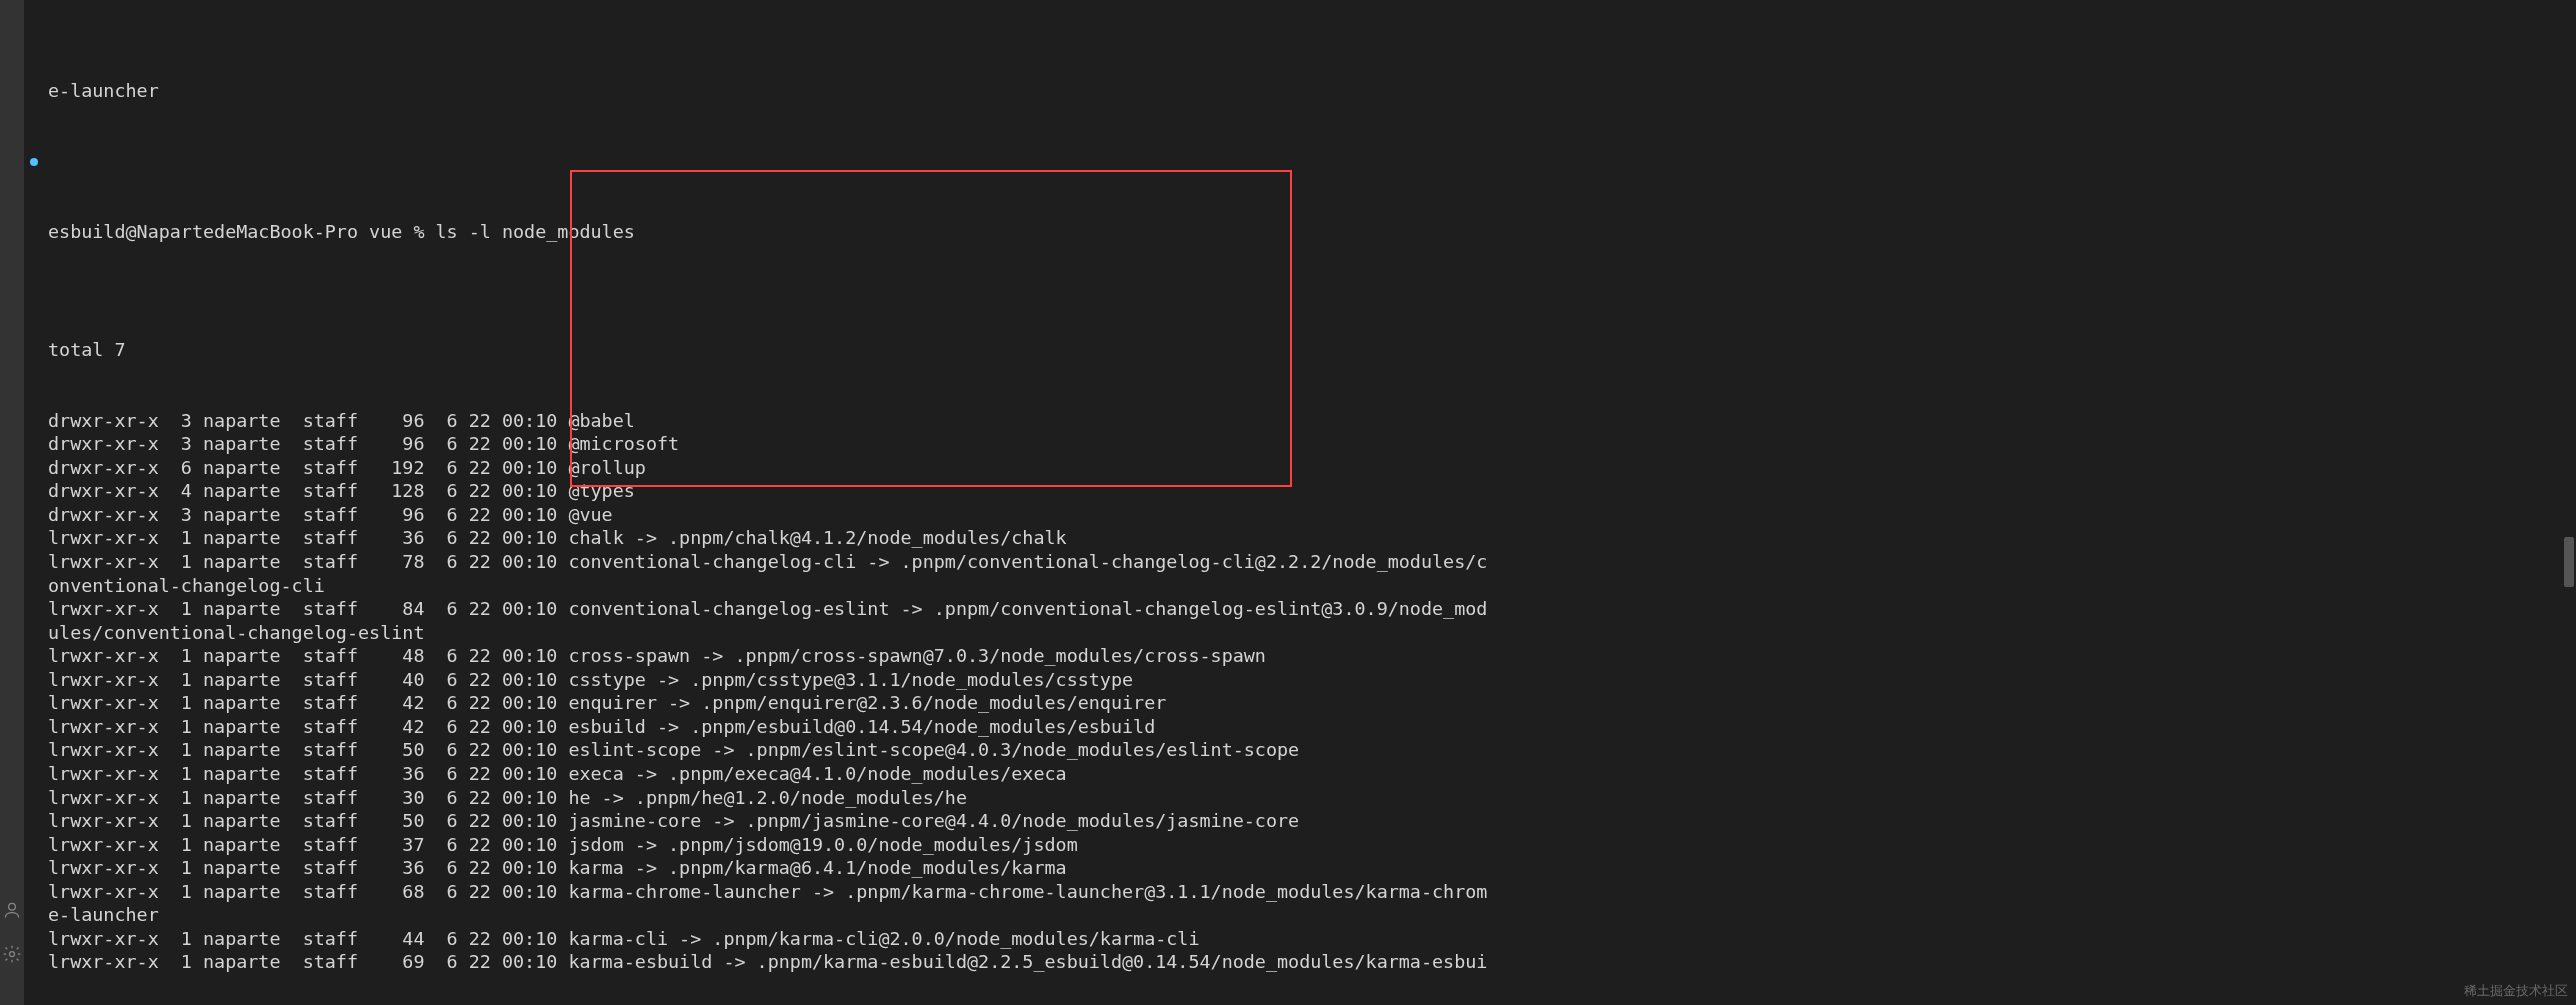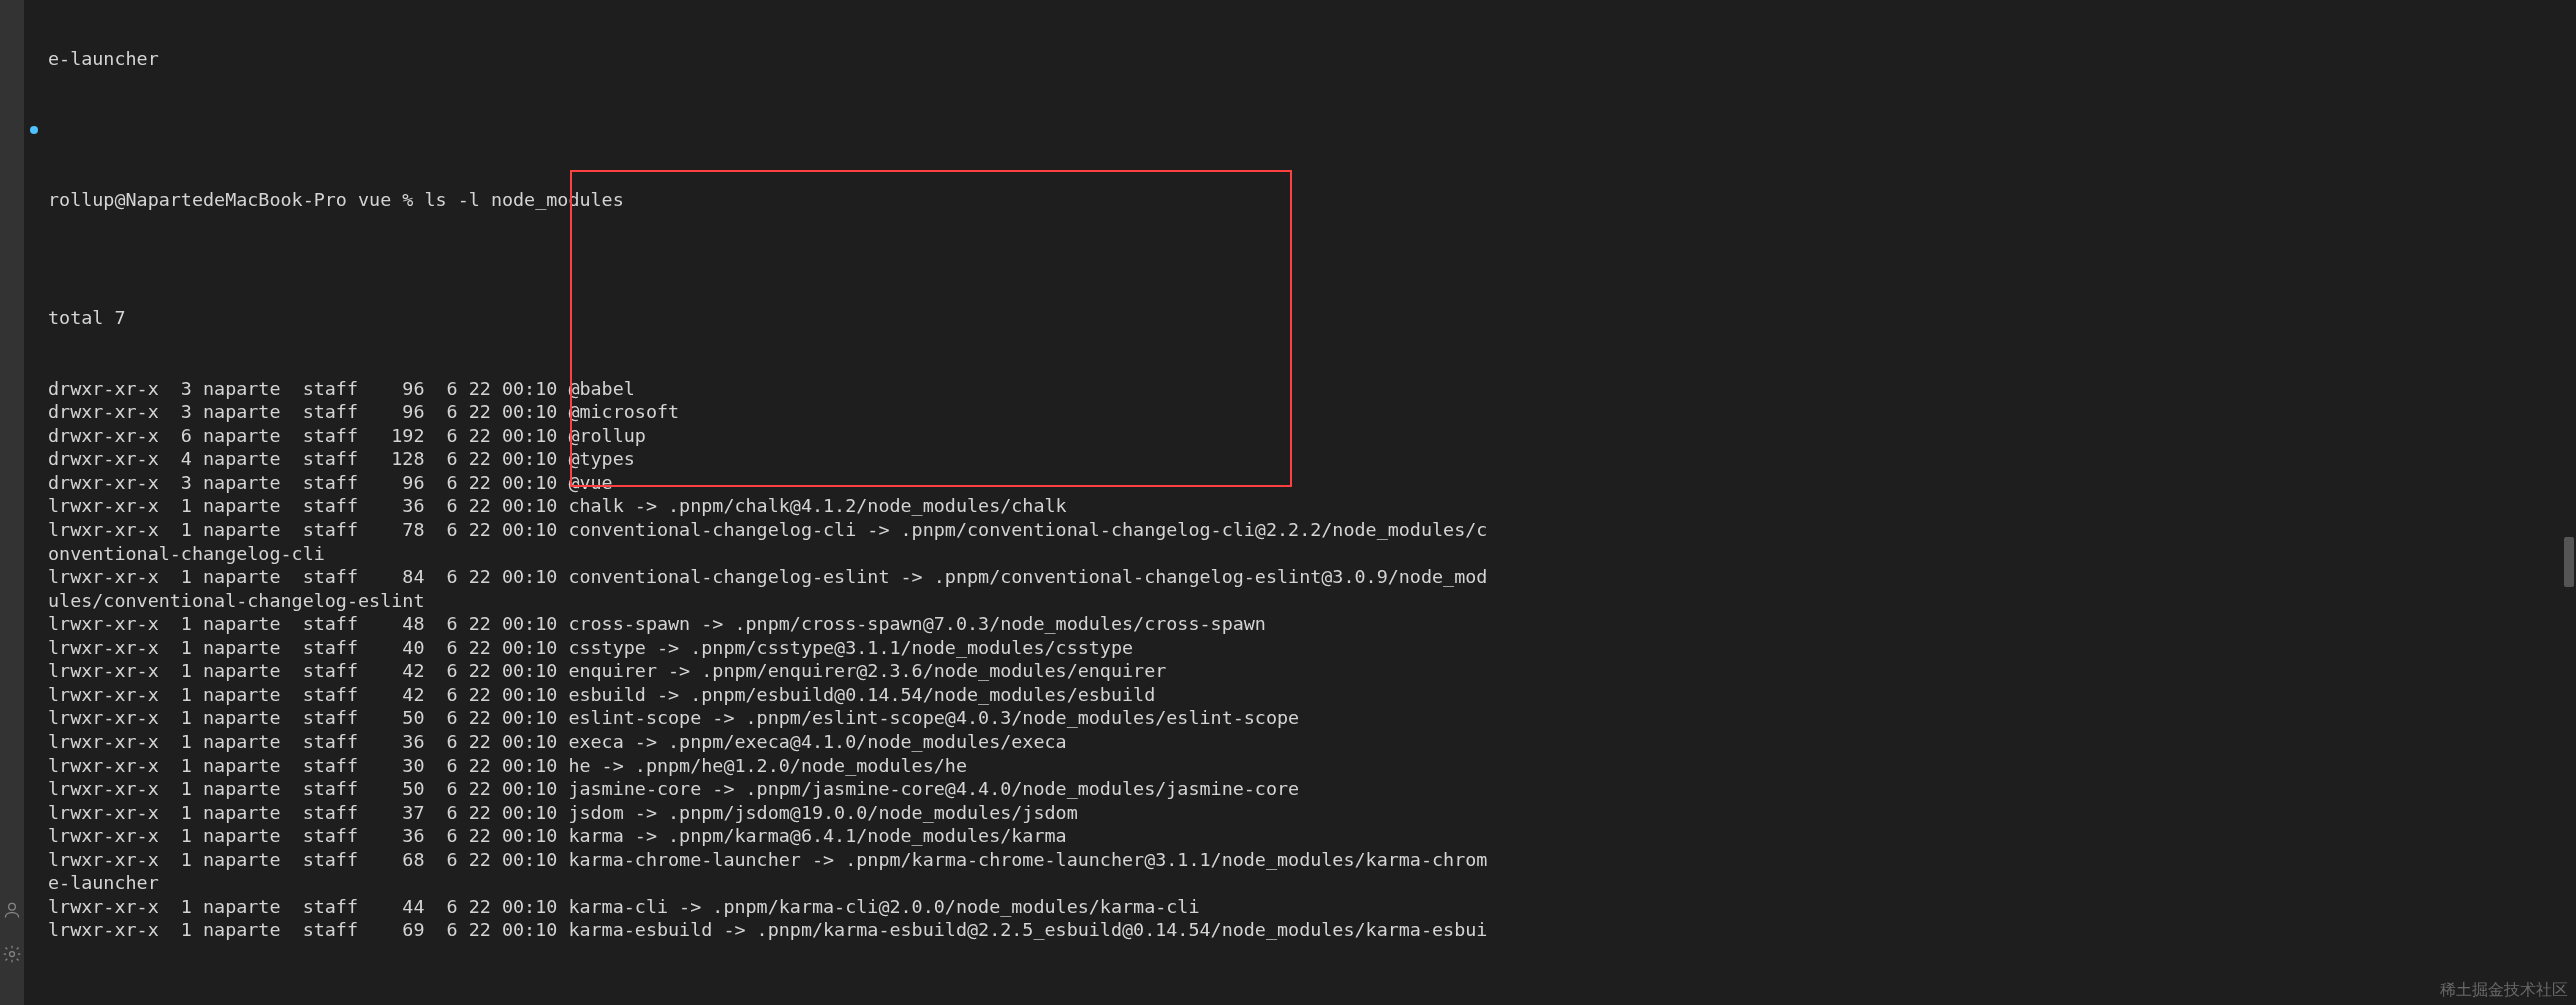--- a/index.html
+++ b/index.html
@@ -11,20 +11,21 @@
     line-height: 1.28;
     overflow: hidden;
     width: 2576px;
     height: 1006px;
     position: relative;
   }
   .terminal-area {
     padding: 0 4px 0 48px;
     white-space: pre;
     position: relative;
+    margin-top: 32px;
   }
   .line { white-space: pre; }
   .dot {
     position: absolute;
     left: 30px;
     width: 8px;
     height: 8px;
     border-radius: 50%;
     background: #4fc1ff;
   }
@@ -52,21 +53,21 @@
   }
   .highlight-box {
     position: absolute;
     border: 2px solid #ff4040;
     pointer-events: none;
   }
   .watermark {
     position: absolute;
     right: 8px;
     bottom: 6px;
-    font-size: 16px;
+    font-size: 13px;
     color: #888;
     opacity: 0.7;
     font-family: sans-serif;
   }
   .scrollbar {
     position: absolute;
     right: 2px;
     top: 0;
     width: 12px;
     height: 100%;
@@ -94,21 +95,21 @@
       <circle cx="12" cy="12" r="3"></circle>
         <path d="M12 2v3M12 19v3M4.2 4.2l2.1 2.1M17.7 17.7l2.1 2.1M2 12h3M19 12h3M4.2 19.8l2.1-2.1M17.7 6.3l2.1-2.1"></path>
     </svg>
   </div>
 </div>
 
 <div class="terminal-area">
   <div class="line">e-launcher</div>
   <div style="position:relative">
     <span class="dot" style="top:8px;left:-18px"></span>
-    <div class="line">rollup@NapartedeMacBook-Pro vue % ls -l node_modules</div>
+    <div class="line">esbuild@NapartedeMacBook-Pro vue % ls -l node_modules</div>
   </div>
   <div class="line">total 7</div>
   <div id="rows-container"><div class="line">drwxr-xr-x  3 naparte  staff    96  6 22 00:10 @babel</div><div class="line">drwxr-xr-x  3 naparte  staff    96  6 22 00:10 @microsoft</div><div class="line">drwxr-xr-x  6 naparte  staff   192  6 22 00:10 @rollup</div><div class="line">drwxr-xr-x  4 naparte  staff   128  6 22 00:10 @types</div><div class="line">drwxr-xr-x  3 naparte  staff    96  6 22 00:10 @vue</div><div class="line">lrwxr-xr-x  1 naparte  staff    36  6 22 00:10 chalk -&gt; .pnpm/chalk@4.1.2/node_modules/chalk</div><div class="line">lrwxr-xr-x  1 naparte  staff    78  6 22 00:10 conventional-changelog-cli -&gt; .pnpm/conventional-changelog-cli@2.2.2/node_modules/c</div><div class="line">onventional-changelog-cli</div><div class="line">lrwxr-xr-x  1 naparte  staff    84  6 22 00:10 conventional-changelog-eslint -&gt; .pnpm/conventional-changelog-eslint@3.0.9/node_mod</div><div class="line">ules/conventional-changelog-eslint</div><div class="line">lrwxr-xr-x  1 naparte  staff    48  6 22 00:10 cross-spawn -&gt; .pnpm/cross-spawn@7.0.3/node_modules/cross-spawn</div><div class="line">lrwxr-xr-x  1 naparte  staff    40  6 22 00:10 csstype -&gt; .pnpm/csstype@3.1.1/node_modules/csstype</div><div class="line">lrwxr-xr-x  1 naparte  staff    42  6 22 00:10 enquirer -&gt; .pnpm/enquirer@2.3.6/node_modules/enquirer</div><div class="line">lrwxr-xr-x  1 naparte  staff    42  6 22 00:10 esbuild -&gt; .pnpm/esbuild@0.14.54/node_modules/esbuild</div><div class="line">lrwxr-xr-x  1 naparte  staff    50  6 22 00:10 eslint-scope -&gt; .pnpm/eslint-scope@4.0.3/node_modules/eslint-scope</div><div class="line">lrwxr-xr-x  1 naparte  staff    36  6 22 00:10 execa -&gt; .pnpm/execa@4.1.0/node_modules/execa</div><div class="line">lrwxr-xr-x  1 naparte  staff    30  6 22 00:10 he -&gt; .pnpm/he@1.2.0/node_modules/he</div><div class="line">lrwxr-xr-x  1 naparte  staff    50  6 22 00:10 jasmine-core -&gt; .pnpm/jasmine-core@4.4.0/node_modules/jasmine-core</div><div class="line">lrwxr-xr-x  1 naparte  staff    37  6 22 00:10 jsdom -&gt; .pnpm/jsdom@19.0.0/node_modules/jsdom</div><div class="line">lrwxr-xr-x  1 naparte  staff    36  6 22 00:10 karma -&gt; .pnpm/karma@6.4.1/node_modules/karma</div><div class="line">lrwxr-xr-x  1 naparte  staff    68  6 22 00:10 karma-chrome-launcher -&gt; .pnpm/karma-chrome-launcher@3.1.1/node_modules/karma-chrom</div><div class="line">e-launcher</div><div class="line">lrwxr-xr-x  1 naparte  staff    44  6 22 00:10 karma-cli -&gt; .pnpm/karma-cli@2.0.0/node_modules/karma-cli</div><div class="line">lrwxr-xr-x  1 naparte  staff    69  6 22 00:10 karma-esbuild -&gt; .pnpm/karma-esbuild@2.2.5_esbuild@0.14.54/node_modules/karma-esbui</div></div>
 </div>
 
 <div class="highlight-box" style="left:570px; top:170px; width:722px; height:317px;"></div>
 
 <div class="watermark">稀土掘金技术社区</div>
 
 <div class="scrollbar">

